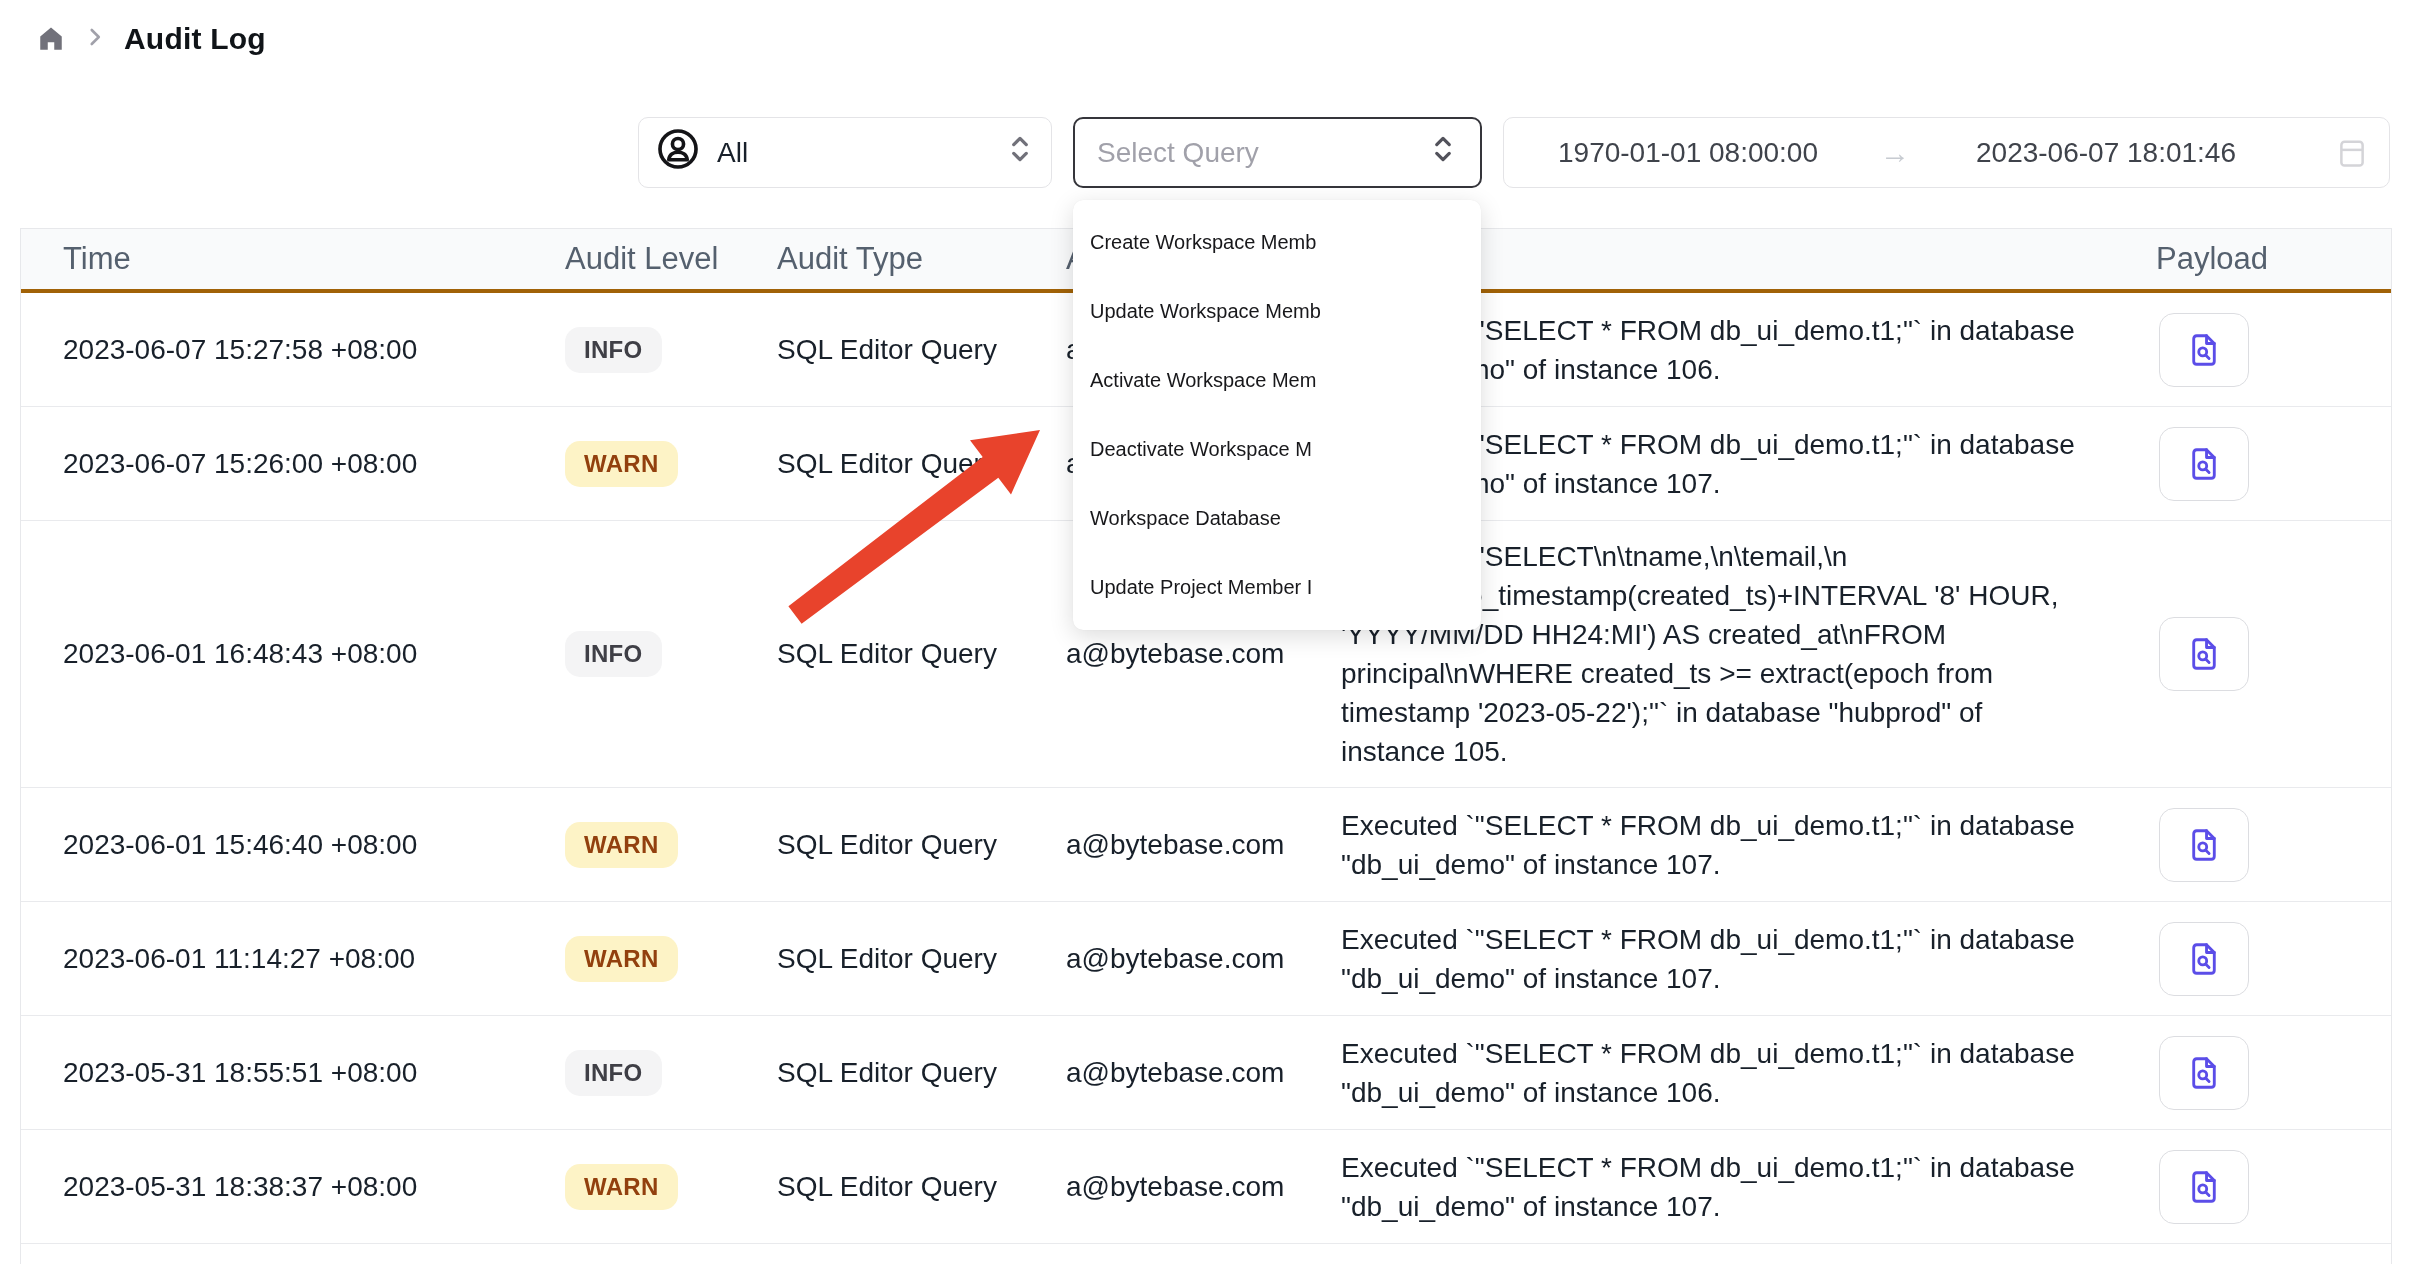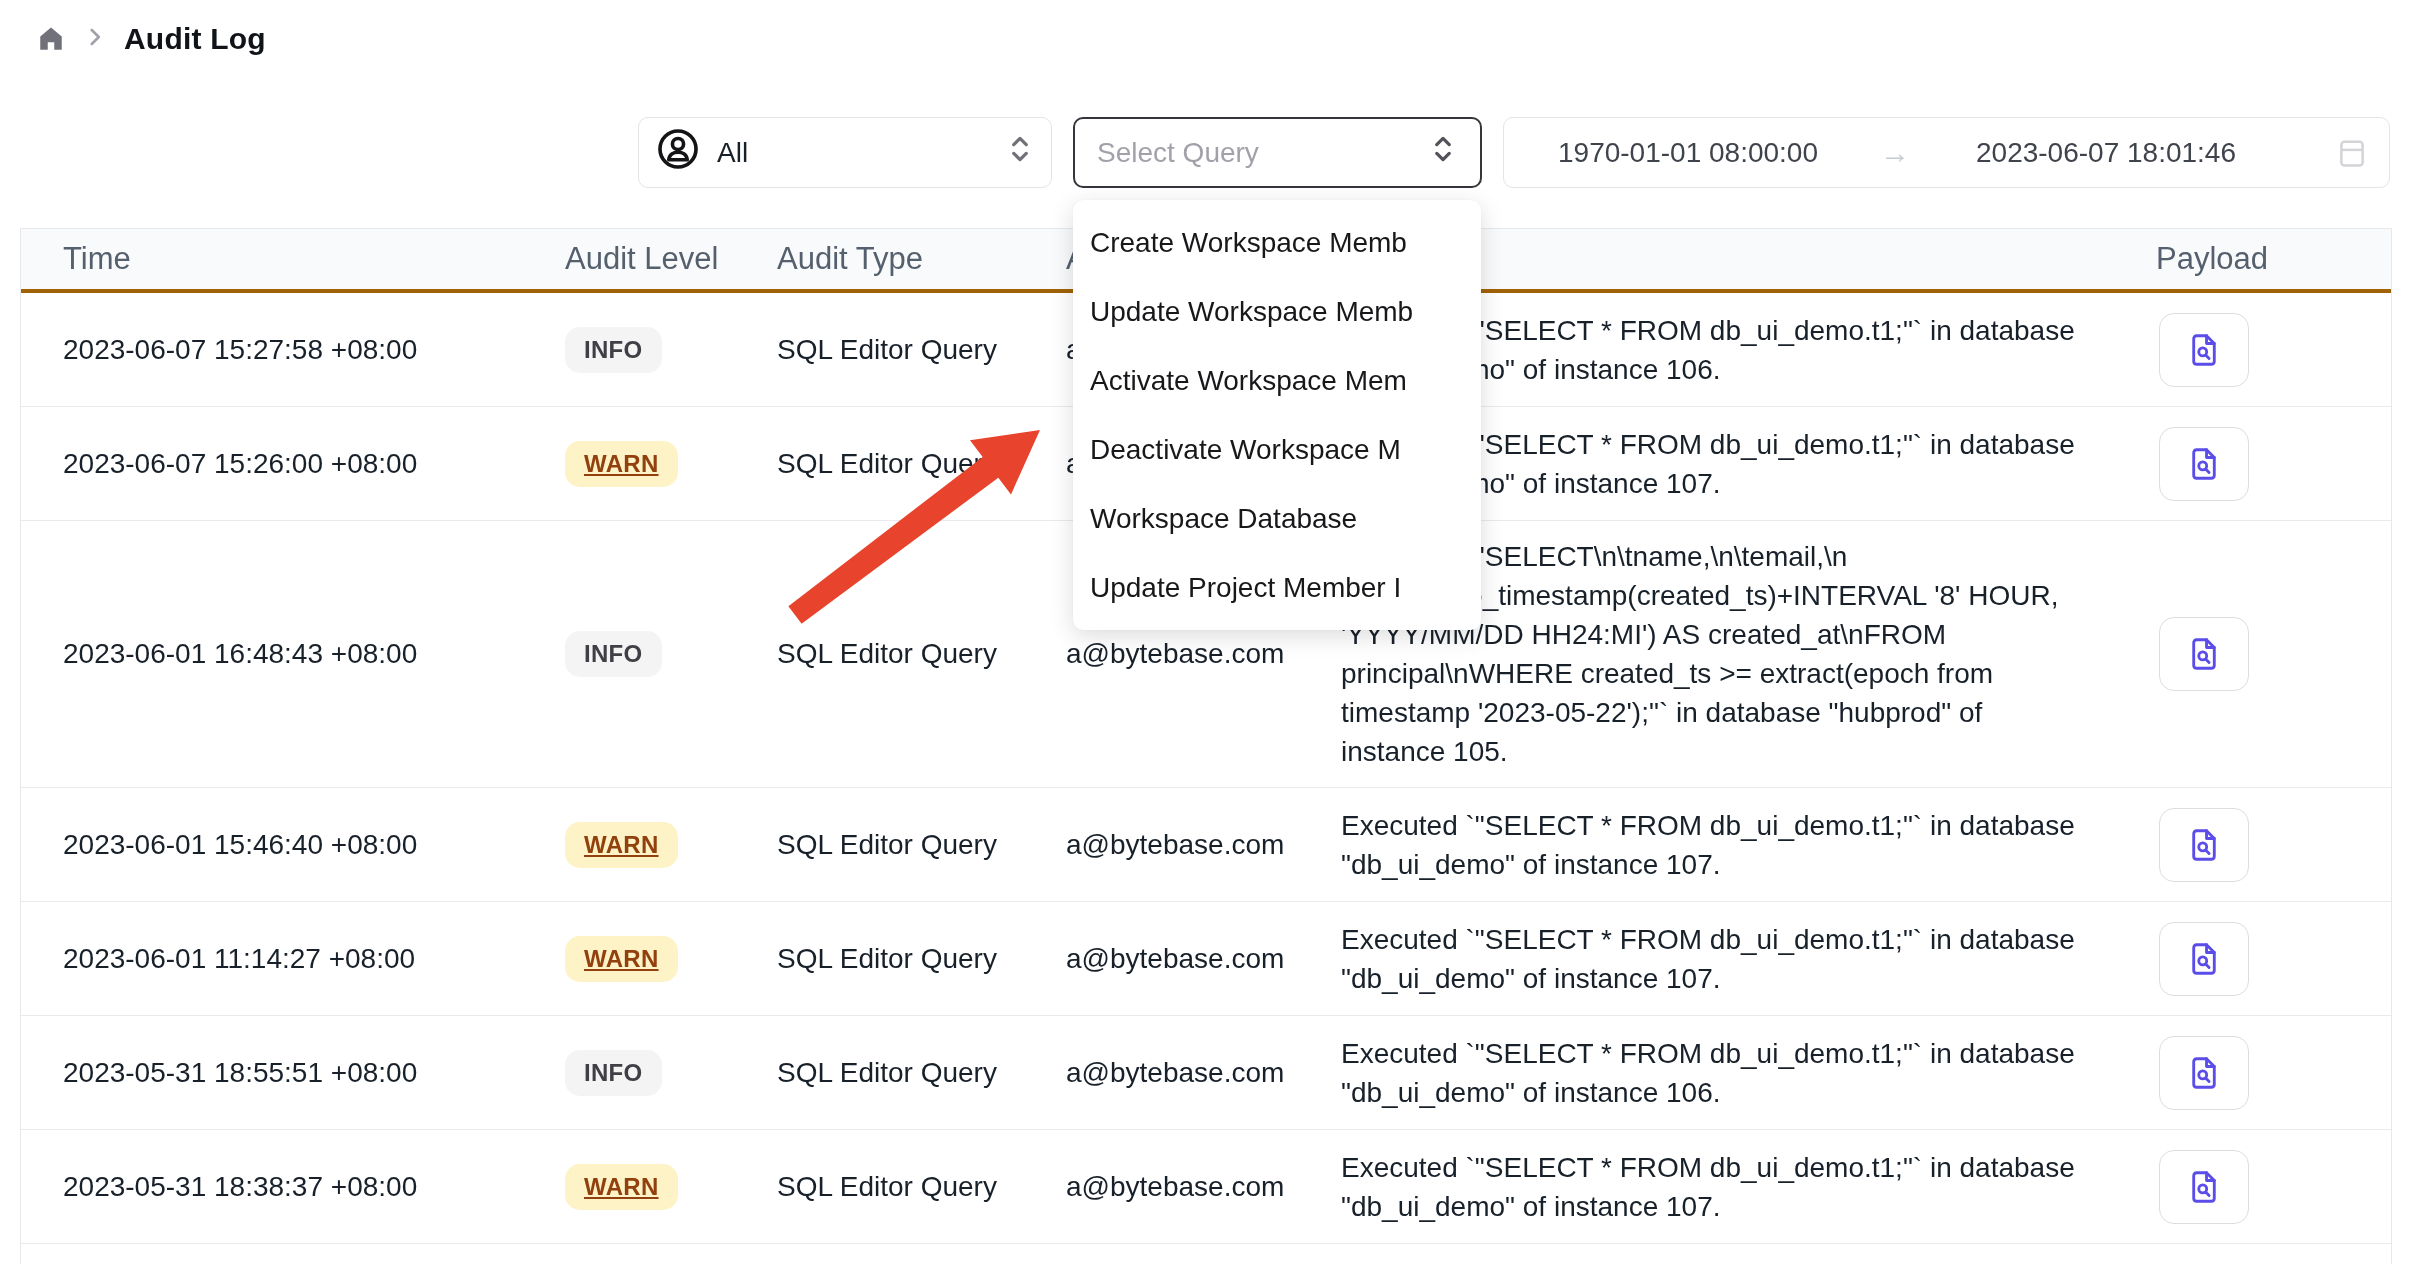--- a/index.html
+++ b/index.html
@@ -31,30 +31,30 @@
   .grid { display:grid; grid-template-columns:502px 212px 289px 275px 800px 252px;
           padding-left:42px; align-items:center; }
   .thead { height:65px; background:#f9fafb; border-top:1px solid #e7e8eb; border-bottom:4px solid #a16207;
            font-size:31px; font-weight:500; color:#55606e; }
   .trow { min-height:114px; border-bottom:1px solid #e9eaed; background:#fff; font-size:28px; }
   .trow.stub { height:20px; min-height:20px; border-bottom:none; }
   .cell { overflow:hidden; }
   .cell.comment { line-height:39px; padding:16px 12px 16px 0; white-space:nowrap; }
   .badge { display:inline-block; padding:9px 19px; border-radius:15px; font-size:24px; font-weight:700; letter-spacing:.3px; }
   .badge.info { background:#f4f4f5; color:#3f3f46; }
-  .badge.warn { background:#fdf3c6; color:#92400e;text-decoration:underline; }
+  .badge.warn { background:#fdf3c6; color:#92400e; }
   .payload-btn { width:90px; height:74px; margin-left:18px; background:#fff; border:1.5px solid #dcdde1;
                  border-radius:15px; display:flex; align-items:center; justify-content:center; cursor:pointer; }
 
   
   .type-menu { position:absolute; left:1073px; top:200px; width:408px; height:430px; z-index:10;
                background:#fff; border-radius:10px; padding:8px 0;
                box-shadow:0 6px 24px rgba(0,0,0,.14), 0 0 1px rgba(0,0,0,.08); overflow:hidden; }
   .menu-item { height:69px; display:flex; align-items:center; padding:0 4px 0 17px;
-               font-size:28px; color:#18181b; white-space:nowrap; cursor:pointer; }
+               font-size:20px; color:#18181b; white-space:nowrap; cursor:pointer; }
 
   
   .red-arrow { position:absolute; left:770px; top:400px; z-index:9; pointer-events:none; }
 </style>
 </head>
 <body>
 
 <div class="breadcrumb">
   <button class="crumb-home">
     <svg width="30" height="30" viewBox="0 0 24 24">

